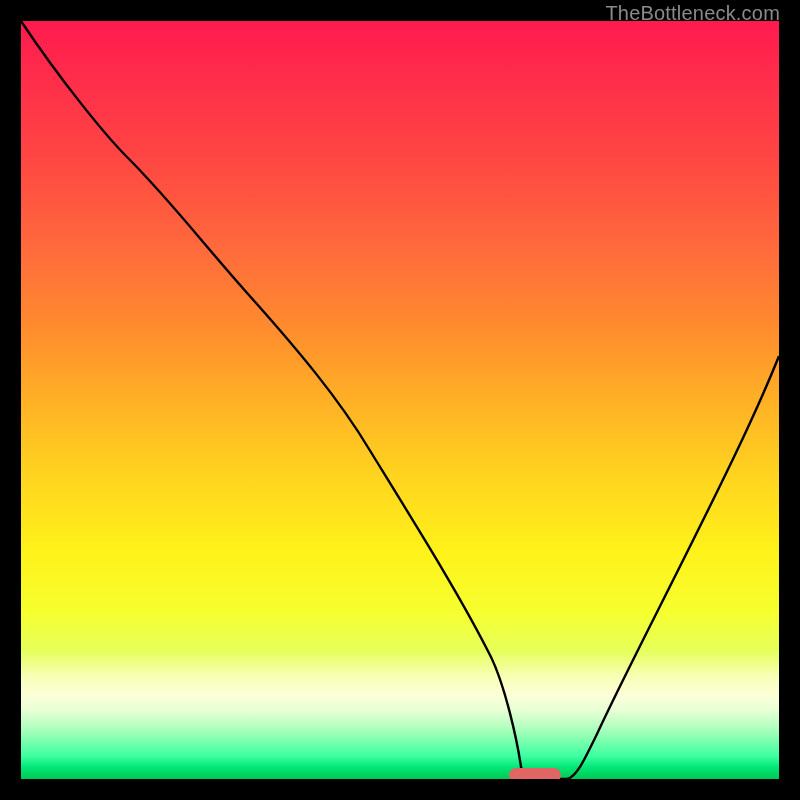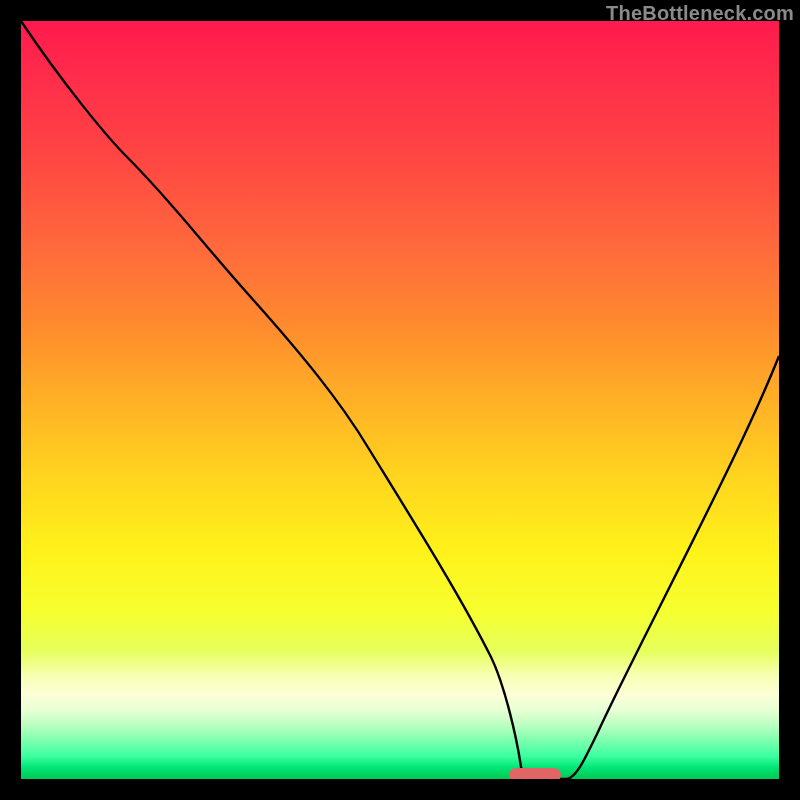--- a/index.html
+++ b/index.html
@@ -58,24 +58,24 @@
     top: 0;
     width: 758px;
     height: 758px;
   }
   .marker {
     fill: #e06666;
   }
   .watermark {
     position: absolute;
     top: 2px;
-    right: 6px;
+    right: 20px;
     color: #8a8a8a;
     font-size: 20px;
-    font-weight: 700;
+    font-weight: 400;
     letter-spacing: 0.2px;
     margin-left: 20px;
   }
 </style>
 </head>
 <body>
 
 <div class="canvas">
   <div class="plot-area">
     <div class="gradient"></div>

